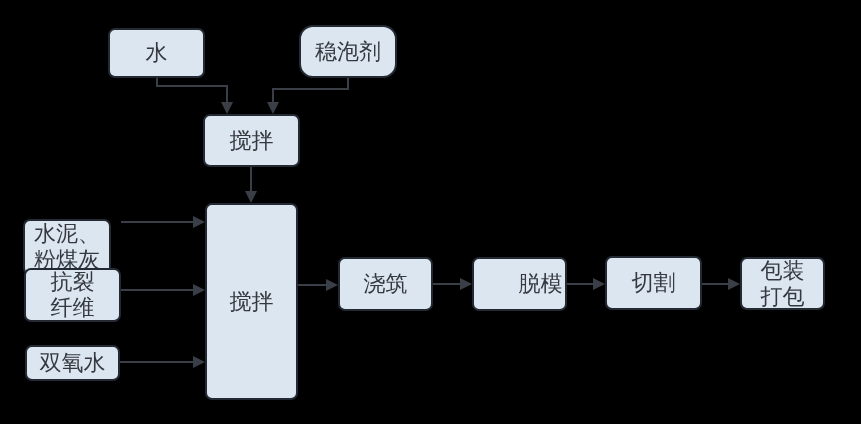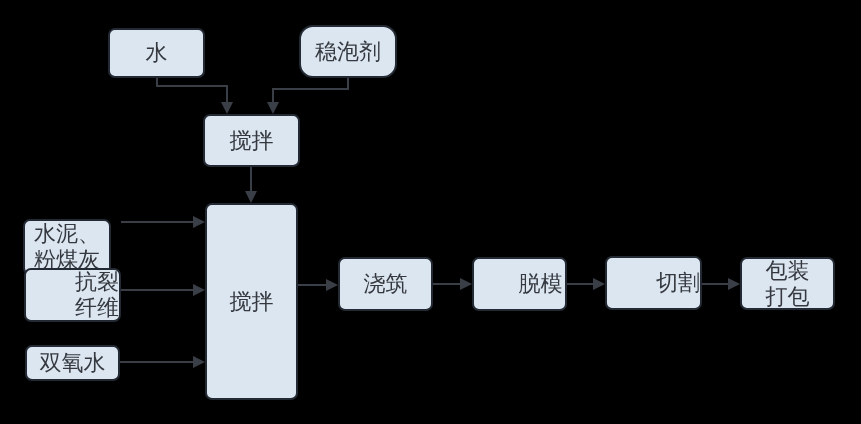--- a/index.html
+++ b/index.html
@@ -28,27 +28,27 @@
     color: #35393f;
     font-size: 22px;
     line-height: 1.18;
     text-align: center;
     white-space: pre-line;
   }
   .n-water     { left: 108px; top: 28px;  width: 97px;  height: 50px; }
   .n-stabilizer{ left: 299px; top: 25px;  width: 98px;  height: 53px; border-radius: 14px; }
   .n-mix1      { left: 203px; top: 114px; width: 97px;  height: 53px; }
   .n-cement    { left: 23px;  top: 192px; width: 88px;  height: 56px; margin-top: 27px; }
-  .n-fiber     { left: 24px;  top: 268px; width: 97px;  height: 54px; justify-content: flex-end; }
+  .n-fiber     { left: 24px;  top: 268px; width: 97px;  height: 54px; }
   .n-peroxide  { left: 25px;  top: 345px; width: 95px;  height: 36px; }
   .n-mix2      { left: 205px; top: 203px; width: 93px;  height: 197px; }
   .n-pour      { left: 338px; top: 257px; width: 95px;  height: 54px; }
   .n-demold    { left: 472px; top: 257px; width: 95px;  height: 54px; padding-left: 42px; }
-  .n-cut       { left: 605px; top: 256px; width: 97px;  height: 54px; justify-content: flex-end; }
-  .n-pack      { left: 740px; top: 257px; width: 95px;  height: 53px; }
+  .n-cut       { left: 605px; top: 256px; width: 97px;  height: 54px; }
+  .n-pack      { left: 740px; top: 257px; width: 85px;  height: 53px; }
 </style>
 </head>
 <body>
 
 <div class="canvas">
 
   <svg class="edges" width="861" height="424">
     <g>
       <polyline class="edge" points="157,78 157,86 227,86 227,103"></polyline>
       <polygon class="arrowhead" points="227,114 221,102 233,102"></polygon>

